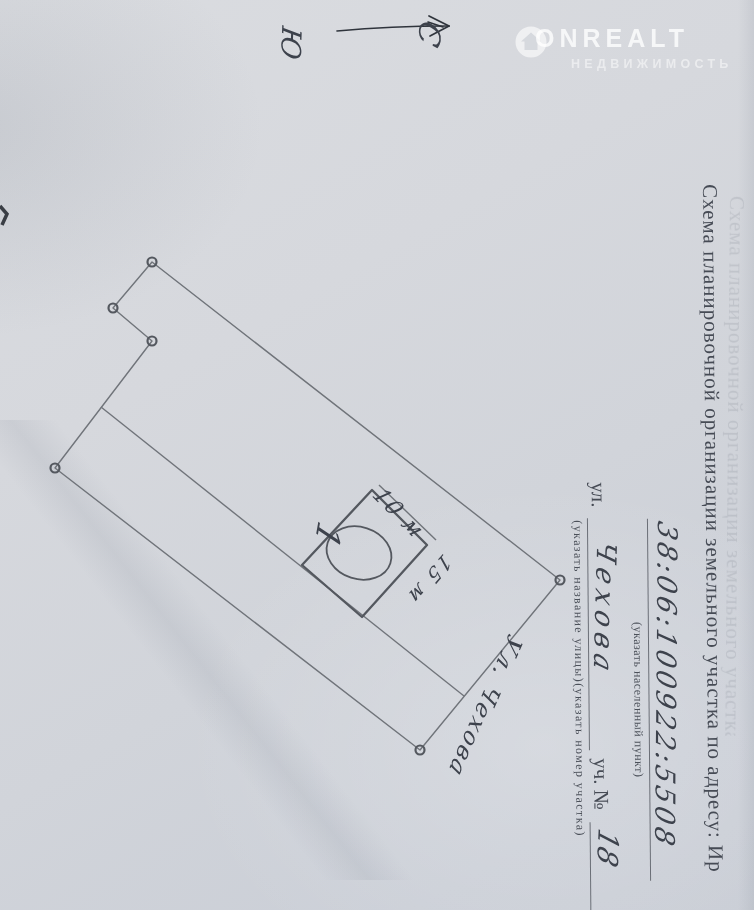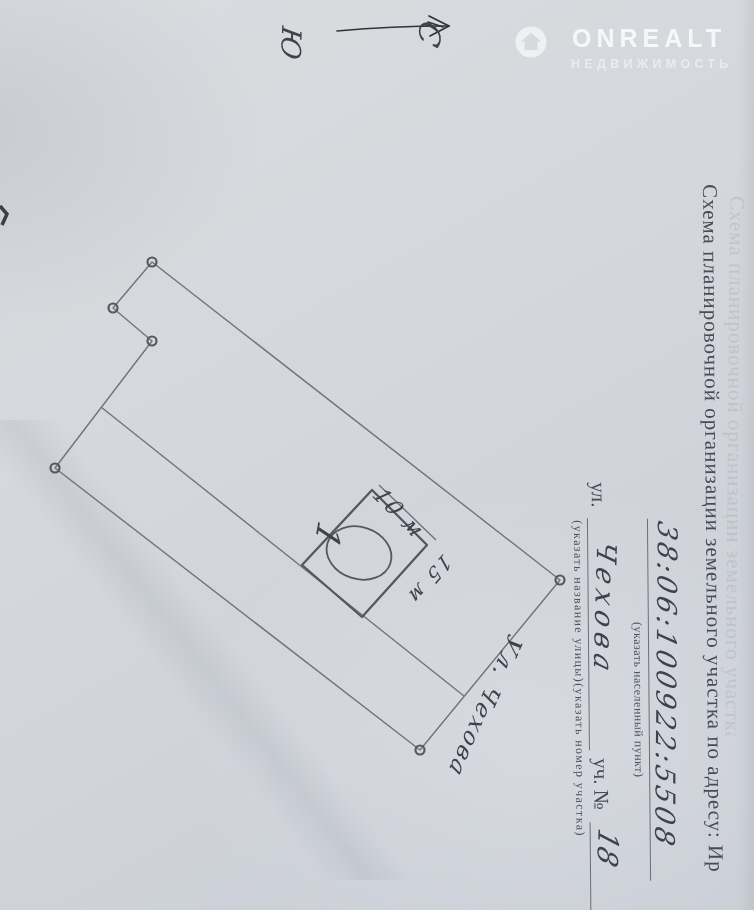--- a/index.html
+++ b/index.html
@@ -106,15 +106,15 @@
 
 <div class="abs" style="left:749px;top:196px;transform:rotate(90.5deg);">
   <div id="ghost-title">Схема планировочной организации земельного участка по адресу: Ир</div>
 </div>
 
 <div>
   <svg width="38" height="38" style="position:absolute;left:512px;top:23px;" viewBox="0 0 38 38">
     <circle cx="19" cy="19" r="15.5" fill="rgba(255,255,255,0.6)"></circle>
     <path d="M19 9.5 L29 18.5 L25.5 18.5 L25.5 27 L12.5 27 L12.5 18.5 L9 18.5 Z" fill="#d4d7dc" opacity=".95"></path>
   </svg>
-  <div class="abs wm-brand" style="left:572px;top:24px;text-align:right;">ONREALT</div>
+  <div class="abs wm-brand" style="left:535px;top:24px;text-align:right;">ONREALT</div>
   <div class="abs wm-sub" style="left:571px;top:57px;">НЕДВИЖИМОСТЬ</div>
 </div>
 
 </body></html>

